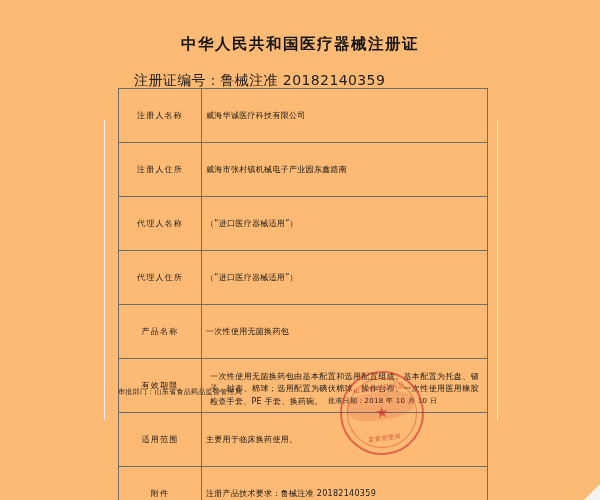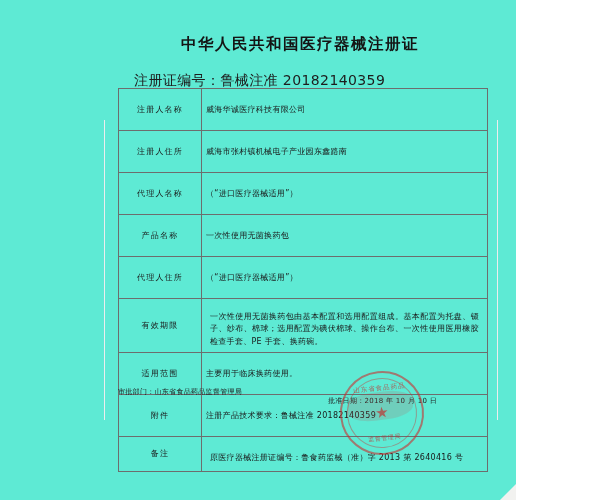--- a/index.html
+++ b/index.html
@@ -9,23 +9,23 @@
   body {
     width: 600px;
     height: 500px;
     background: #ffffff;
     font-family: "DejaVu Sans", sans-serif;
     color: #1a1a1a;
     overflow: hidden;
   }
   .page {
     position: relative;
-    width: 516px;
+    width: 600px;
     height: 500px;
-    background: #5eead4;
+    background: #fdba74;
   }
   .doc-title {
     position: absolute;
     top: 34px;
     left: 0;
     width: 600px;
     text-align: center;
     font-size: 15.5px;
     letter-spacing: 1.5px;
     font-weight: bold;
@@ -46,21 +46,21 @@
     left: 118px;
     width: 370px;
     border-collapse: collapse;
     table-layout: fixed;
   }
   table.cert td {
     border: 1px solid #6d6d6d;
     font-size: 8px;
     line-height: 1.45;
     color: #191919;
-    padding: 11px 4px;
+    padding: 17px 4px;
     vertical-align: middle;
   }
   td.label {
     width: 74px;
     text-align: center;
     letter-spacing: 1.2px;
     white-space: nowrap;
   }
   td.value {
     padding-left: 8px;
@@ -191,26 +191,26 @@
       </tr>
       <tr class="tall">
         <td class="label">注册人住所</td>
         <td class="value">威海市张村镇机械电子产业园东鑫路南</td>
       </tr>
       <tr class="tall">
         <td class="label">代理人名称</td>
         <td class="value">（“进口医疗器械适用”）</td>
       </tr>
       <tr class="tall">
+        <td class="label">代理人住所</td>
+        <td class="value">（“进口医疗器械适用”）</td>
+      </tr>
+      <tr class="tall">
         <td class="label">产品名称</td>
         <td class="value">一次性使用无菌换药包</td>
-      </tr>
-      <tr class="tall">
-        <td class="label">代理人住所</td>
-        <td class="value">（“进口医疗器械适用”）</td>
       </tr>
       <tr class="struct">
         <td class="label">有效期限</td>
         <td class="value">一次性使用无菌换药包由基本配置和选用配置组成。基本配置为托盘、镊子、纱布、棉球；选用配置为碘伏棉球、操作台布、一次性使用医用橡胶检查手套、PE 手套、换药碗。</td>
       </tr>
       <tr class="tall">
         <td class="label">适用范围</td>
         <td class="value">主要用于临床换药使用。</td>
       </tr>
       <tr class="tall">

